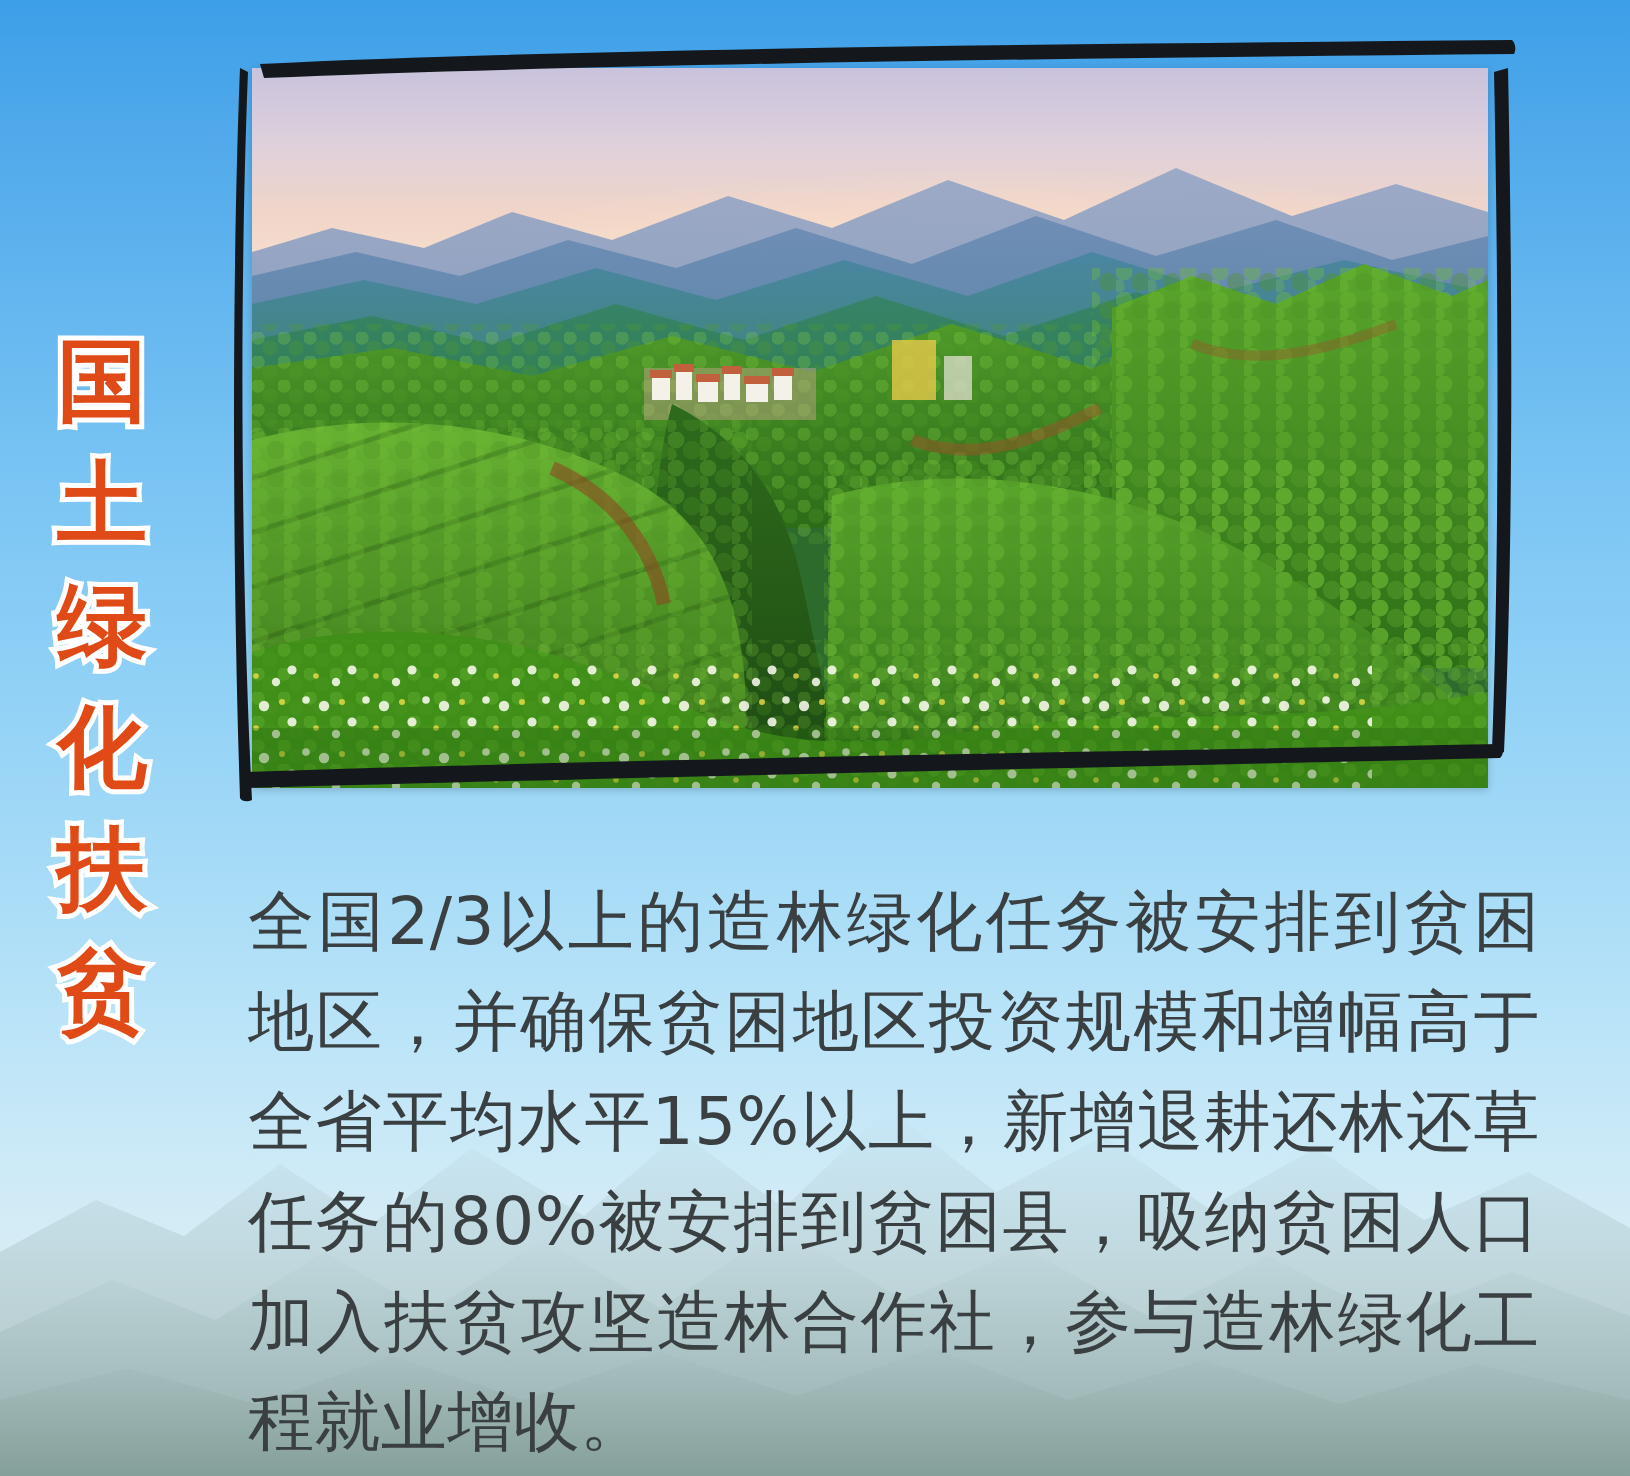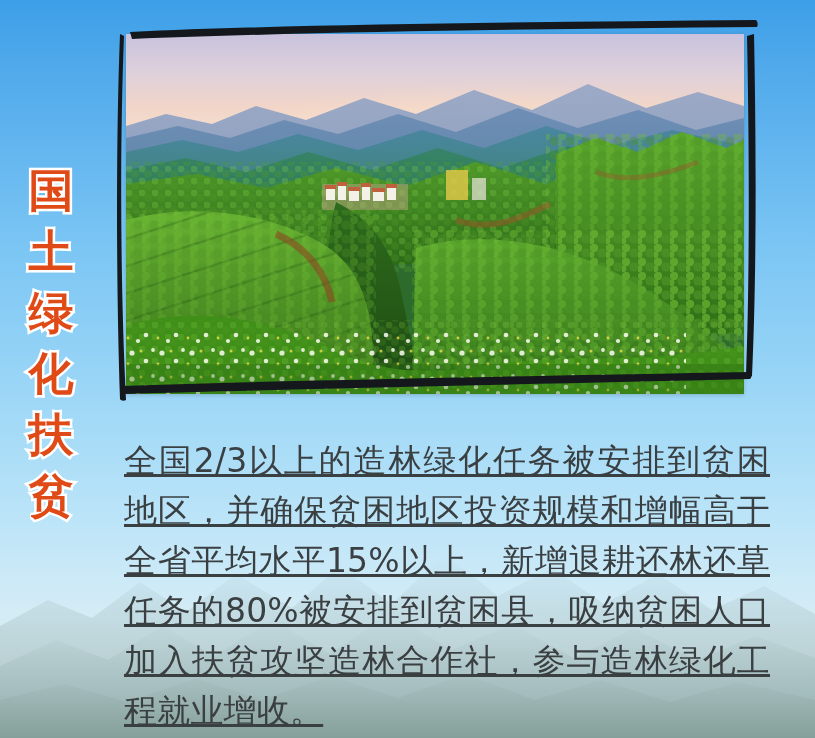--- a/index.html
+++ b/index.html
@@ -79,21 +79,20 @@
     position:absolute;left:124px;top:436px;width:646px;
     z-index:5;
     font-family:"DejaVu Sans","Liberation Sans",sans-serif;
     font-size:33px;
     line-height:50px;
     color:#3a3f42;
     letter-spacing:0.2px;
     text-align:justify;
     text-justify:inter-character;
     white-space:pre-wrap;
-    text-decoration:underline;
   }
 </style>
 </head>
 <body>
 
 <div id="poster">
 
   <div class="mountain-watermark">
     <svg viewBox="0 0 815 230" preserveAspectRatio="none" aria-hidden="true">
       <defs>

